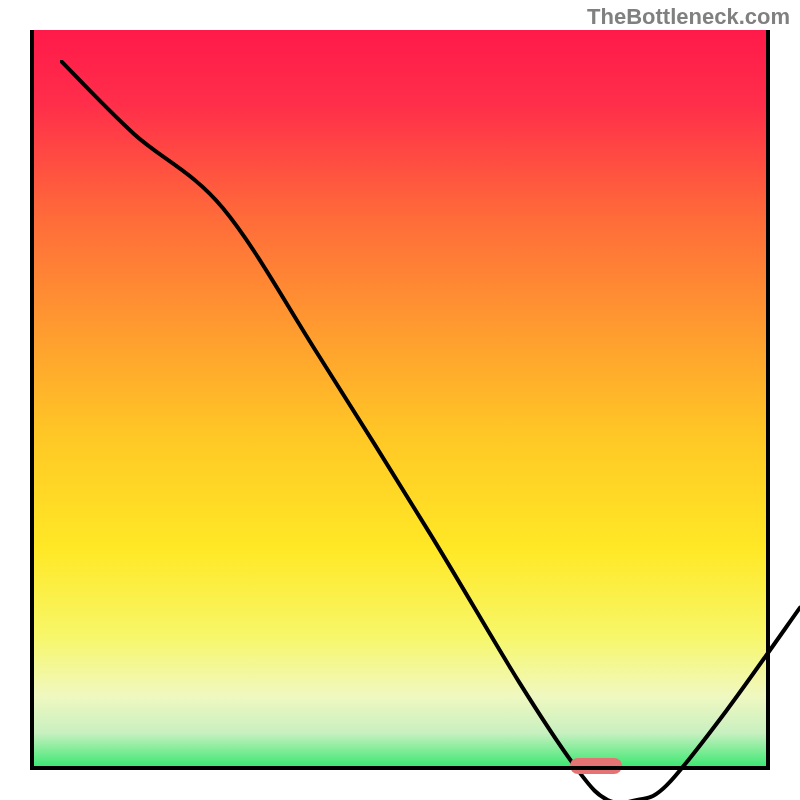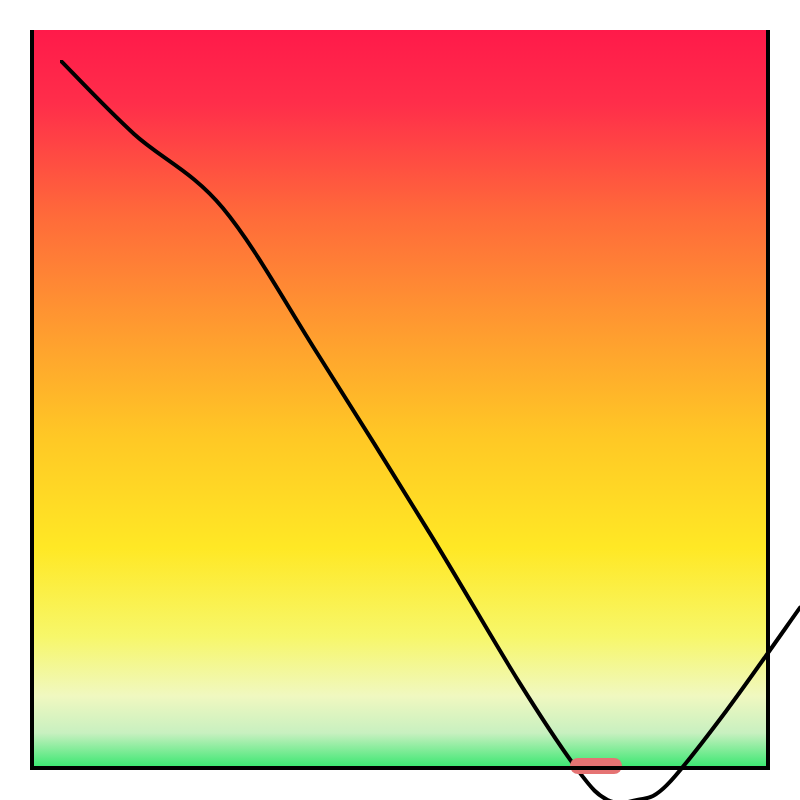--- a/index.html
+++ b/index.html
@@ -72,20 +72,21 @@
     background: #e57373;
     border-radius: 8px;
     height: 16px;
   }
 </style>
 </head>
 <body>
 
 <div class="chart-container">
 
+  <div class="watermark">TheBottleneck.com</div>
 
   <div class="plot-area">
     <svg class="gradient-bg" viewBox="0 0 740 740" preserveAspectRatio="none">
       <defs>
         <linearGradient id="bg-grad" x1="0" y1="0" x2="0" y2="1">
             <stop offset="0%" stop-color="#ff1a4a"></stop>
             <stop offset="10%" stop-color="#ff2e4a"></stop>
             <stop offset="25%" stop-color="#ff6a3a"></stop>
             <stop offset="40%" stop-color="#ff9a30"></stop>
             <stop offset="55.00000000000001%" stop-color="#ffc825"></stop>

